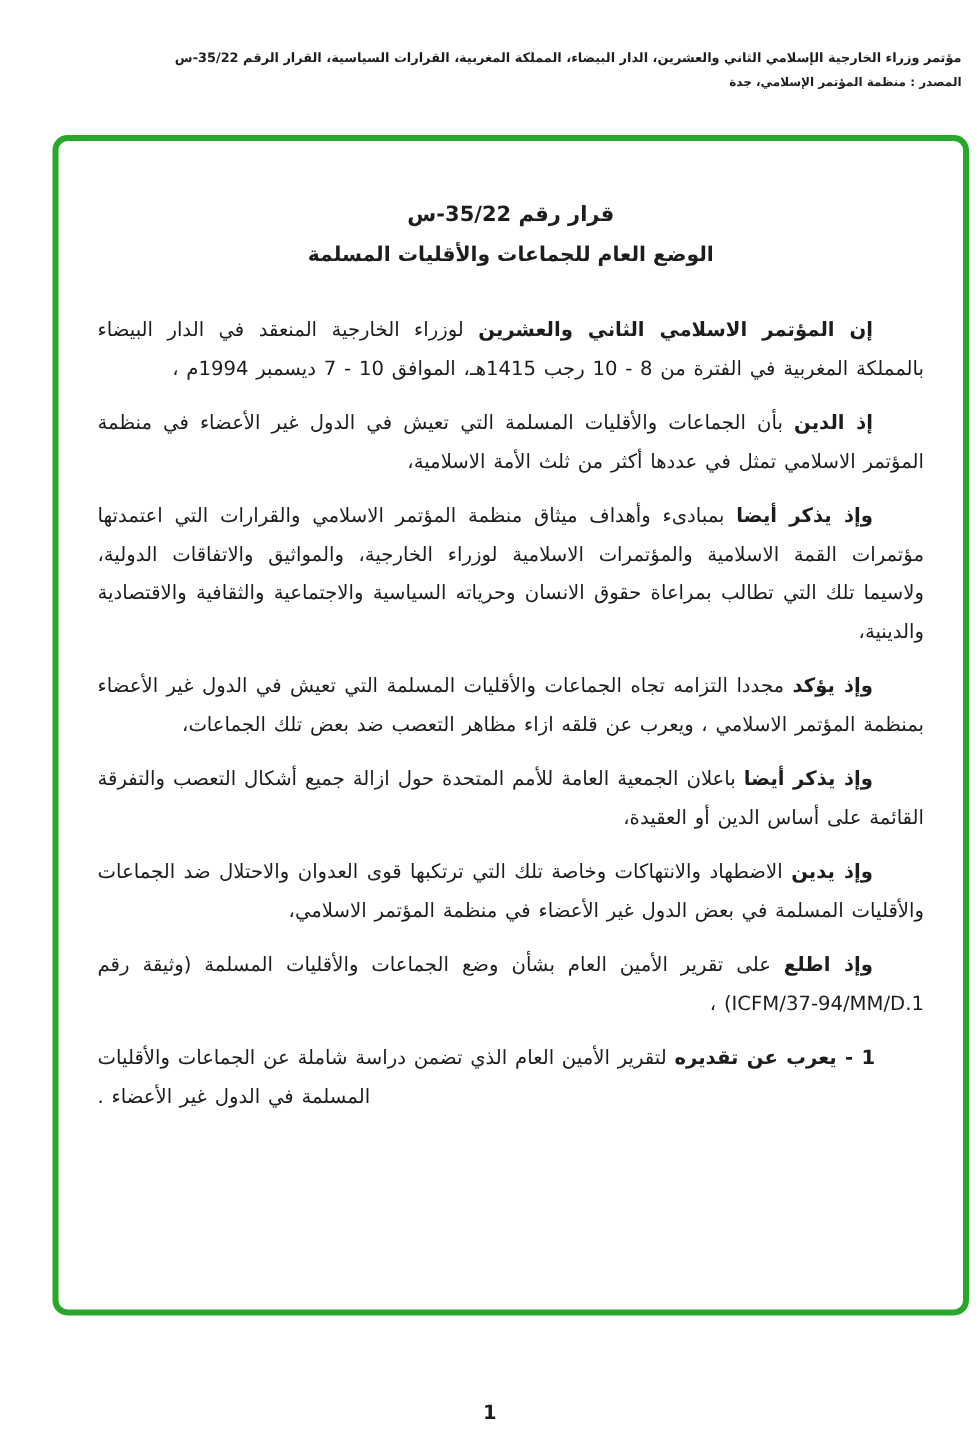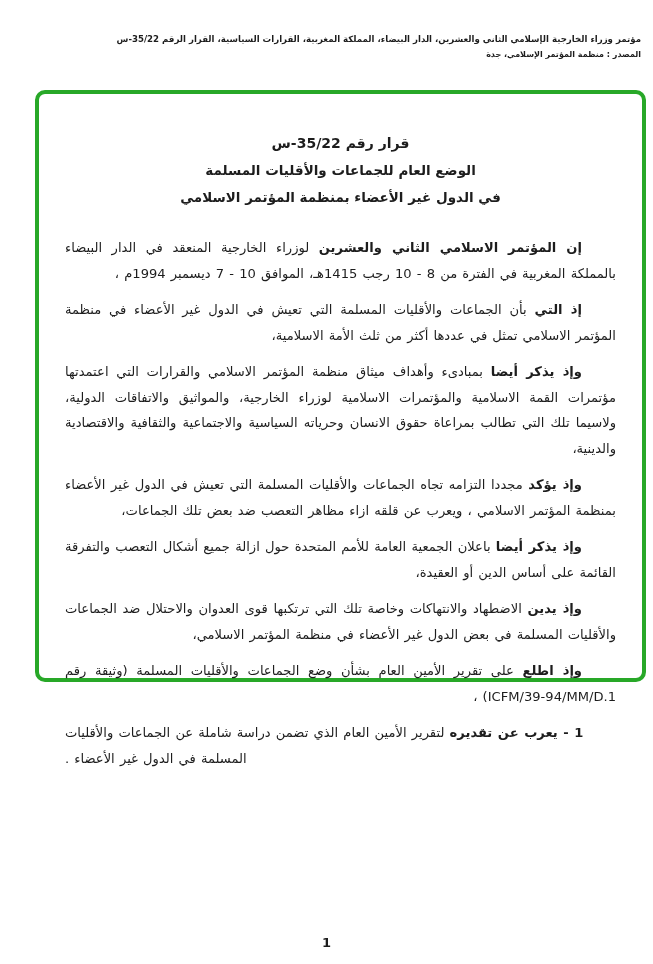--- a/index.html
+++ b/index.html
@@ -19,21 +19,21 @@
   }
   .hdr-line1 {
     font-size: 8.6px; font-weight: bold; line-height: 13px;
     white-space: nowrap; letter-spacing: 0.1px;
   }
   .hdr-line2 { font-size: 8px; font-weight: bold; margin-top: 4px; }
 
   
   .frame {
     position: absolute; top: 90px; left: 35px;
-    width: 611px; height: 592px;
+    width: 611px; height: 787px;
     border: 4px solid #28a828;
     border-radius: 10px;
     padding: 36px 26px 18px 26px;
     direction: rtl;
     background: #ffffff;
   }
 
   .title-block { text-align: center; font-weight: bold; margin-bottom: 24px; }
   .title-line { font-size: 13.5px; line-height: 27px; }
   .title-line.first { font-size: 14px; }
@@ -67,51 +67,50 @@
   <div class="top-header">
     <div class="hdr-line1">مؤتمر وزراء الخارجية الإسلامي الثاني والعشرين، الدار البيضاء، المملكة المغربية، القرارات السياسية، القرار الرقم 35/22-س</div>
     <div class="hdr-line2">المصدر : منظمة المؤتمر الإسلامي، جدة</div>
   </div>
 
   <div class="frame">
 
     <div class="title-block">
       <div class="title-line first">قرار رقم 35/22-س</div>
       <div class="title-line">الوضع العام للجماعات والأقليات المسلمة</div>
-      <div class="title-line">في الدول غير الأعضاء بمنظمة المؤتمر الاسلامي</div>
     </div>
 
     <div class="body-text">
 
       <p class="para">
         <span class="lead">إن المؤتمر الاسلامي الثاني والعشرين</span><span> لوزراء الخارجية المنعقد في الدار البيضاء بالمملكة المغربية في الفترة من 8 - 10 رجب 1415هـ، الموافق 10 - 7 ديسمبر 1994م ،</span>
       </p>
 
       <p class="para">
-        <span class="lead">إذ التي</span><span> بأن الجماعات والأقليات المسلمة التي تعيش في الدول غير الأعضاء في منظمة المؤتمر الاسلامي تمثل في عددها أكثر من ثلث الأمة الاسلامية،</span>
+        <span class="lead">إذ الدين</span><span> بأن الجماعات والأقليات المسلمة التي تعيش في الدول غير الأعضاء في منظمة المؤتمر الاسلامي تمثل في عددها أكثر من ثلث الأمة الاسلامية،</span>
       </p>
 
       <p class="para">
         <span class="lead">وإذ يذكر أيضا</span><span> بمبادىء وأهداف ميثاق منظمة المؤتمر الاسلامي والقرارات التي اعتمدتها مؤتمرات القمة الاسلامية والمؤتمرات الاسلامية لوزراء الخارجية، والمواثيق والاتفاقات الدولية، ولاسيما تلك التي تطالب بمراعاة حقوق الانسان وحرياته السياسية والاجتماعية والثقافية والاقتصادية والدينية،</span>
       </p>
 
       <p class="para">
         <span class="lead">وإذ يؤكد</span><span> مجددا التزامه تجاه الجماعات والأقليات المسلمة التي تعيش في الدول غير الأعضاء بمنظمة المؤتمر الاسلامي ، ويعرب عن قلقه ازاء مظاهر التعصب ضد بعض تلك الجماعات،</span>
       </p>
 
       <p class="para">
         <span class="lead">وإذ يذكر أيضا</span><span> باعلان الجمعية العامة للأمم المتحدة حول ازالة جميع أشكال التعصب والتفرقة القائمة على أساس الدين أو العقيدة،</span>
       </p>
 
       <p class="para">
         <span class="lead">وإذ يدين</span><span> الاضطهاد والانتهاكات وخاصة تلك التي ترتكبها قوى العدوان والاحتلال ضد الجماعات والأقليات المسلمة في بعض الدول غير الأعضاء في منظمة المؤتمر الاسلامي،</span>
       </p>
 
       <p class="para">
-        <span class="lead">وإذ اطلع</span><span> على تقرير الأمين العام بشأن وضع الجماعات والأقليات المسلمة (وثيقة رقم ICFM/39-94/MM/D.1) ،</span>
+        <span class="lead">وإذ اطلع</span><span> على تقرير الأمين العام بشأن وضع الجماعات والأقليات المسلمة (وثيقة رقم ICFM/37-94/MM/D.1) ،</span>
       </p>
 
       <p class="para numbered">
         <span class="lead">1 - يعرب عن تقديره</span><span> لتقرير الأمين العام الذي تضمن دراسة شاملة عن الجماعات والأقليات المسلمة في الدول غير الأعضاء .</span>
       </p>
 
     </div>
   </div>
 
   <div class="page-number">1</div>

